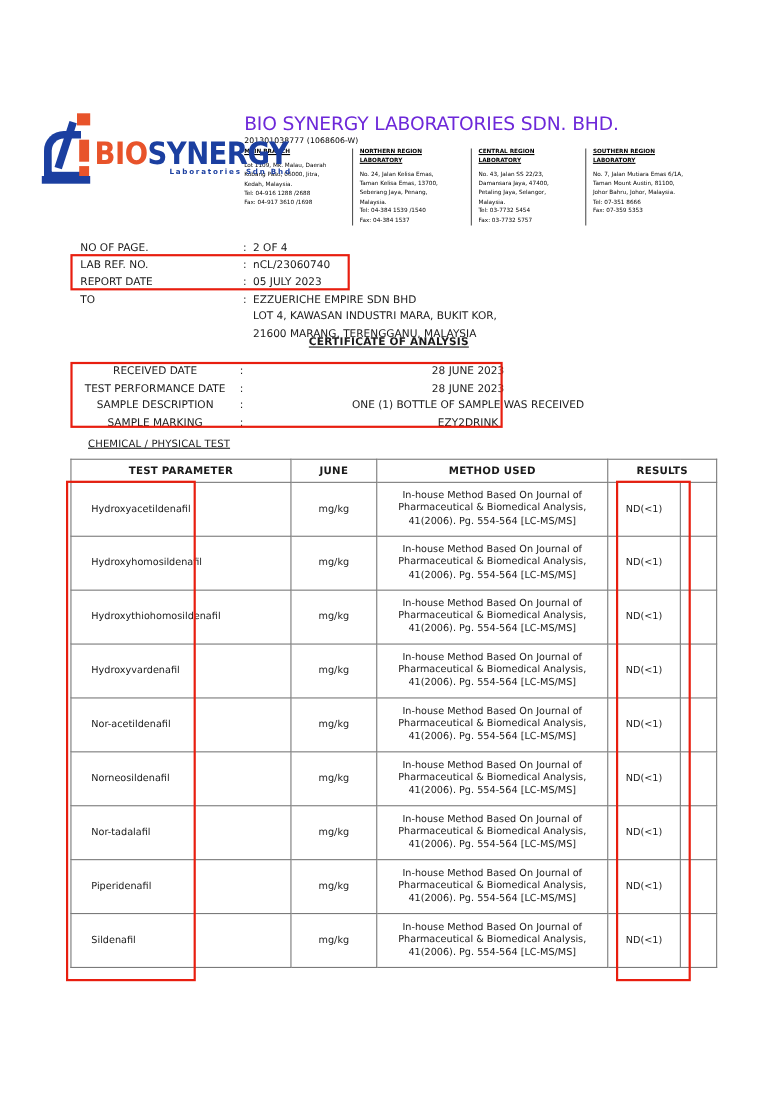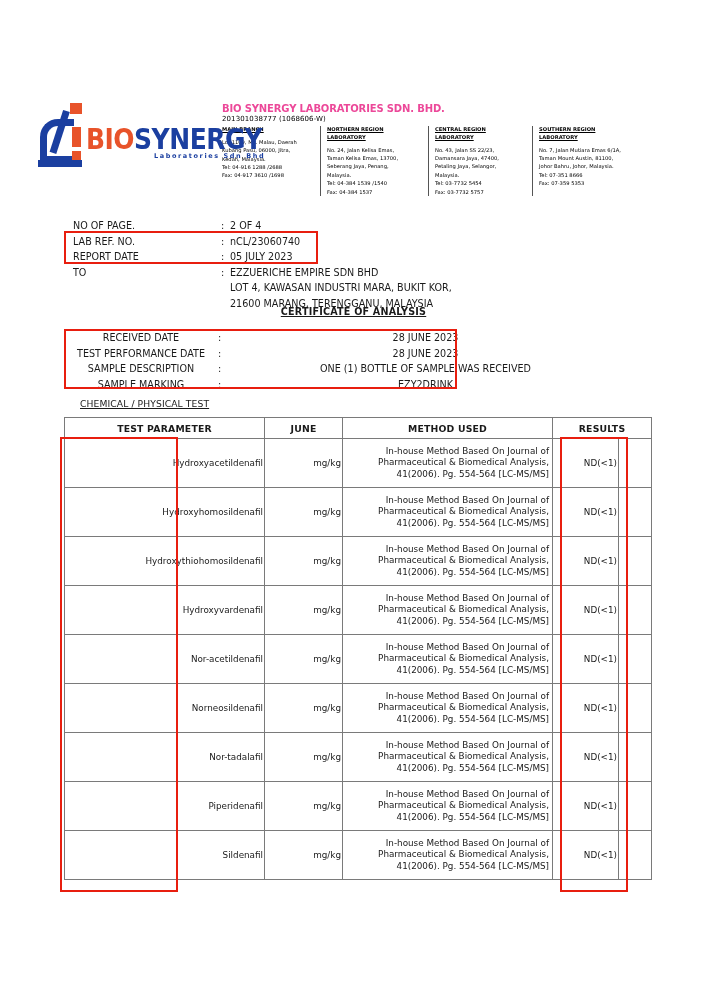--- a/index.html
+++ b/index.html
@@ -137,24 +137,24 @@
     font-weight: bold;
     white-space: nowrap;
   }
 
   
   .co-block {
     flex: 1 1 auto;
     padding-left: 6px;
   }
   .co-name {
-    font-weight: bold;
-    font-size: 10px;
+    font-weight: normal;
+    font-size: 17px;
     letter-spacing: -0.15px;
-    color: #ec4899;
+    color: #6d28d9;
     white-space: nowrap;
   }
   .co-reg {
     font-size: 7px;
     color: #000;
     margin-top: 1px;
     letter-spacing: 0.1px;
   }
   .addr-row {
     display: flex;
@@ -283,21 +283,20 @@
     font-weight: bold;
     text-align: center;
     height: 21px;
     padding: 0 2px;
     letter-spacing: 0.2px;
   }
   table.coa td {
     font-size: 8.8px;
     vertical-align: middle;
     height: 49px;
-    text-align: right;
   }
   td.c-param {
     padding-left: 18px;
     text-align: left;
   }
   td.c-unit, td.c-result {
     text-align: center;
   }
   td.c-method {
     text-align: center;

